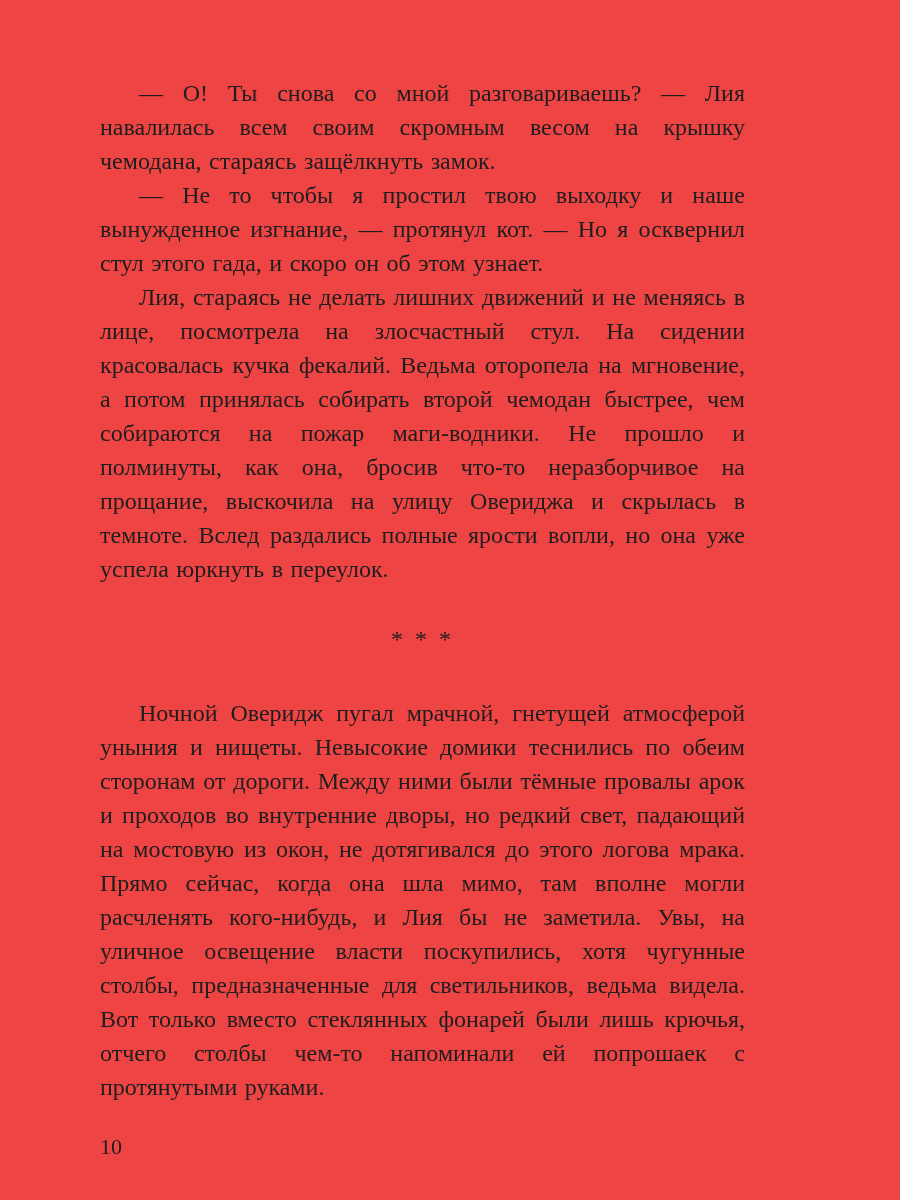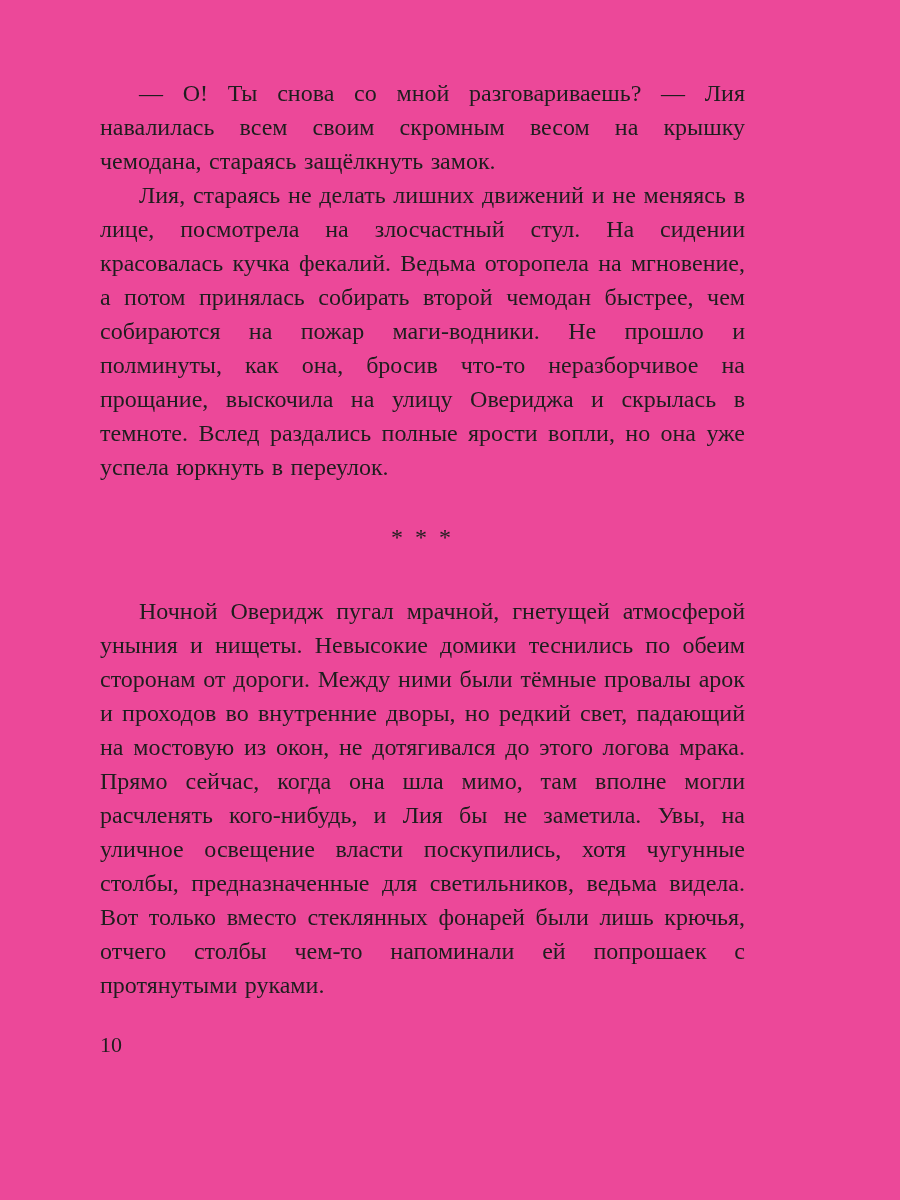--- a/index.html
+++ b/index.html
@@ -4,21 +4,21 @@
 <style>
   html, body {
     margin: 0;
     padding: 0;
     background: #ffffff;
   }
   .book-page {
     position: relative;
     width: 900px;
     height: 1200px;
-    background: #ec4899;
+    background: #ef4444;
     box-sizing: border-box;
     padding: 76px 155px 0 100px;
     font-family: "Liberation Serif", "DejaVu Serif", serif;
     color: #1e1e1e;
     overflow: hidden;
   }
   .body-text p {
     margin: 0;
     font-size: 24px;
     line-height: 34px;
@@ -42,20 +42,21 @@
     color: #1e1e1e;
   }
 </style>
 </head>
 <body>
 
 <div class="book-page">
 
   <div class="body-text">
     <p>— О! Ты снова со мной разговариваешь? — Лия навалилась всем своим скромным весом на крышку чемодана, стараясь защёлкнуть замок.</p>
+    <p>— Не то чтобы я простил твою выходку и наше вынужденное изгнание, — протянул кот. — Но я осквернил стул этого гада, и скоро он об этом узнает.</p>
     <p>Лия, стараясь не делать лишних движений и не меняясь в лице, посмотрела на злосчастный стул. На сидении красовалась кучка фекалий. Ведьма оторопела на мгновение, а потом принялась собирать второй чемодан быстрее, чем собираются на пожар маги-водники. Не прошло и полминуты, как она, бросив что-то неразборчивое на прощание, выскочила на улицу Овериджа и скрылась в темноте. Вслед раздались полные ярости вопли, но она уже успела юркнуть в переулок.</p>
   </div>
 
   <div class="separator">* * *</div>
 
   <div class="body-text">
     <p>Ночной Оверидж пугал мрачной, гнетущей атмосферой уныния и нищеты. Невысокие домики теснились по обеим сторонам от дороги. Между ними были тёмные провалы арок и проходов во внутренние дворы, но редкий свет, падающий на мостовую из окон, не дотягивался до этого логова мрака. Прямо сейчас, когда она шла мимо, там вполне могли расчленять кого-нибудь, и Лия бы не заметила. Увы, на уличное освещение власти поскупились, хотя чугунные столбы, предназначенные для светильников, ведьма видела. Вот только вместо стеклянных фонарей были лишь крючья, отчего столбы чем-то напоминали ей попрошаек с протянутыми руками.</p>
   </div>
 
   <div class="page-number">10</div>

